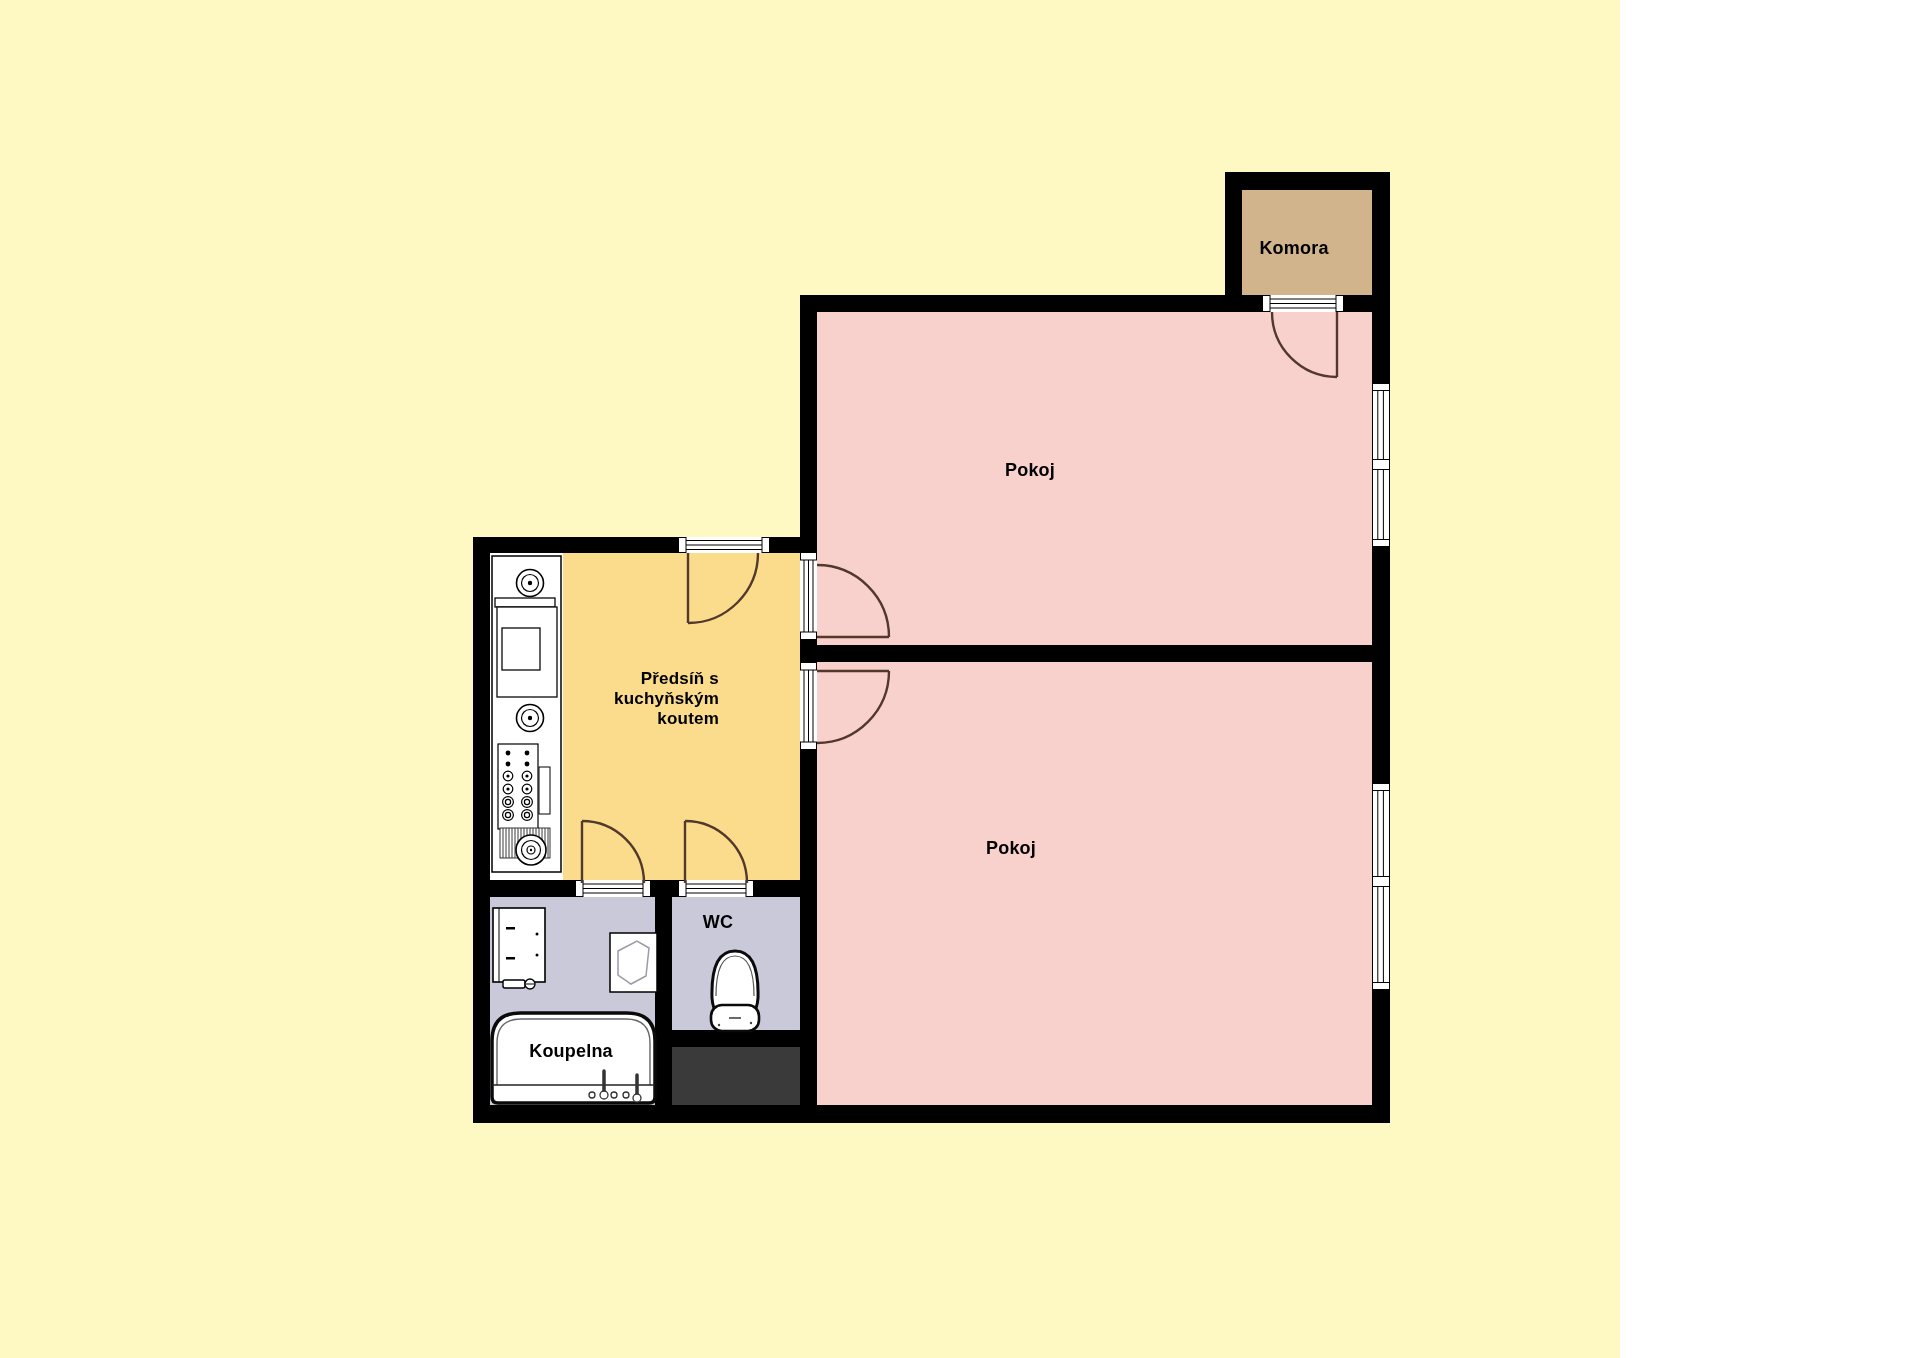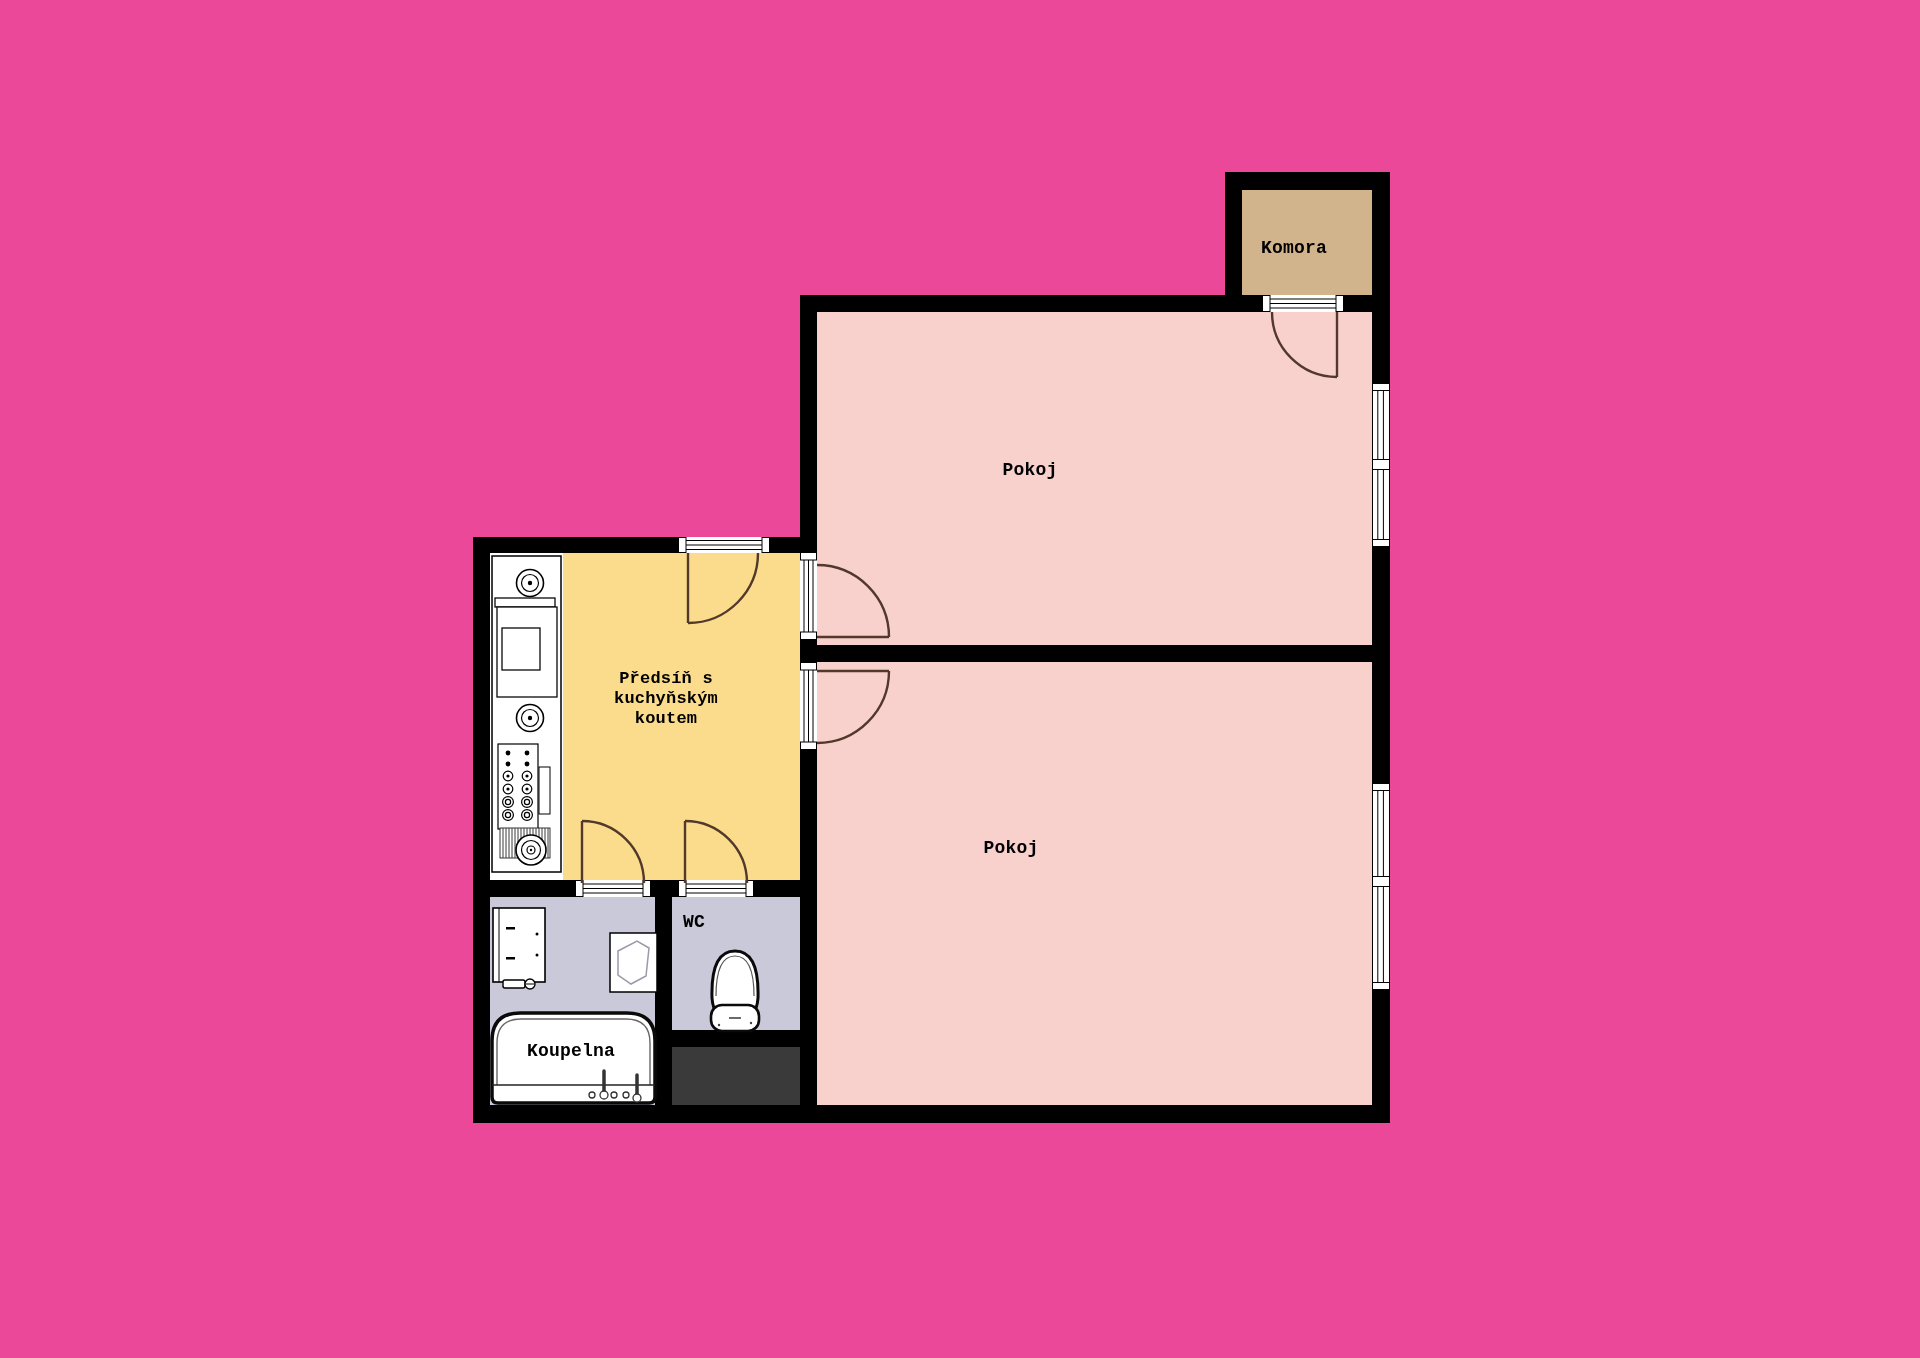--- a/index.html
+++ b/index.html
@@ -1,32 +1,32 @@
 <!DOCTYPE html>
 <html style="--wall: #000000; --room-pink: #f8d1cd; --room-yellow: #fadc8c; --room-tan: #d2b48c; --room-lavender: #c9c9da; --shaft-dark: #3a3a3a; --door-arc: #53392b; --fixture-stroke: #0a0a0a;"><head>
 <meta charset="utf-8">
 <style>
   html,body{margin:0;padding:0;background:#fff;}
   #canvas{
-    position:relative;width:1920px;height:1358px;background:#ec4899;overflow:hidden;
-    font-family:Liberation Mono, monospace;
+    position:relative;width:1620px;height:1358px;background:#fef9c3;overflow:hidden;
+    font-family:Liberation Sans, sans-serif;
   }
   .room{position:absolute;}
   .fill-pink{background:var(--room-pink,#f8d1cd);}
   .fill-yellow{background:var(--room-yellow,#fadc8c);}
   .fill-tan{background:var(--room-tan,#d2b48c);}
   .fill-lavender{background:var(--room-lavender,#c9c9da);}
   .fill-white{background:#ffffff;}
   .fill-shaft{background:var(--shaft-dark,#3a3a3a);}
   .wall{position:absolute;background:var(--wall,#000);}
   .label{
     position:absolute;font-weight:bold;color:#000;font-size:18px;line-height:20px;
     text-align:center;letter-spacing:0.2px;
   }
-  .label.small{font-size:17px;text-align:center;}
+  .label.small{font-size:17px;text-align:right;}
   #overlay{position:absolute;left:0;top:0;pointer-events:none;}
   .arc{fill:none;stroke:var(--door-arc,#53392b);stroke-width:2.4;}
   .leaf{stroke:var(--door-arc,#53392b);stroke-width:2.4;}
   .thin{stroke:#000;stroke-width:1;}
   .jamb{fill:#fff;stroke:#000;stroke-width:1;}
   .sym{fill:#fff;stroke:var(--fixture-stroke,#0a0a0a);stroke-width:1.3;}
   .symn{fill:none;stroke:var(--fixture-stroke,#0a0a0a);stroke-width:1.3;}
   .ring{fill:#fff;stroke:#000;stroke-width:1.6;}
   .ring2{fill:none;stroke:#000;stroke-width:1.2;}
   .hatchline{stroke:#3a3a3a;stroke-width:1;}
@@ -262,16 +262,16 @@
       <line x1="729" y1="1018" x2="741" y2="1018" stroke="#444" stroke-width="1.6"></line>
       <circle cx="719" cy="1025" r="1.2" fill="#444"></circle>
       <circle cx="751" cy="1023" r="1.2" fill="#444"></circle>
     </g>
   </svg>
 
   <div class="label" style="left:1234px;top:238px;width:120px;">Komora</div>
   <div class="label" style="left:980px;top:460px;width:100px;">Pokoj</div>
   <div class="label" style="left:961px;top:838px;width:100px;">Pokoj</div>
   <div class="label small" style="left:613px;top:669px;width:106px;">Předsíň s kuchyňským koutem</div>
-  <div class="label" style="left:664px;top:912px;width:60px;">WC</div>
+  <div class="label" style="left:688px;top:912px;width:60px;">WC</div>
   <div class="label" style="left:516px;top:1041px;width:110px;">Koupelna</div>
 
 </div>
 
 </body></html>

